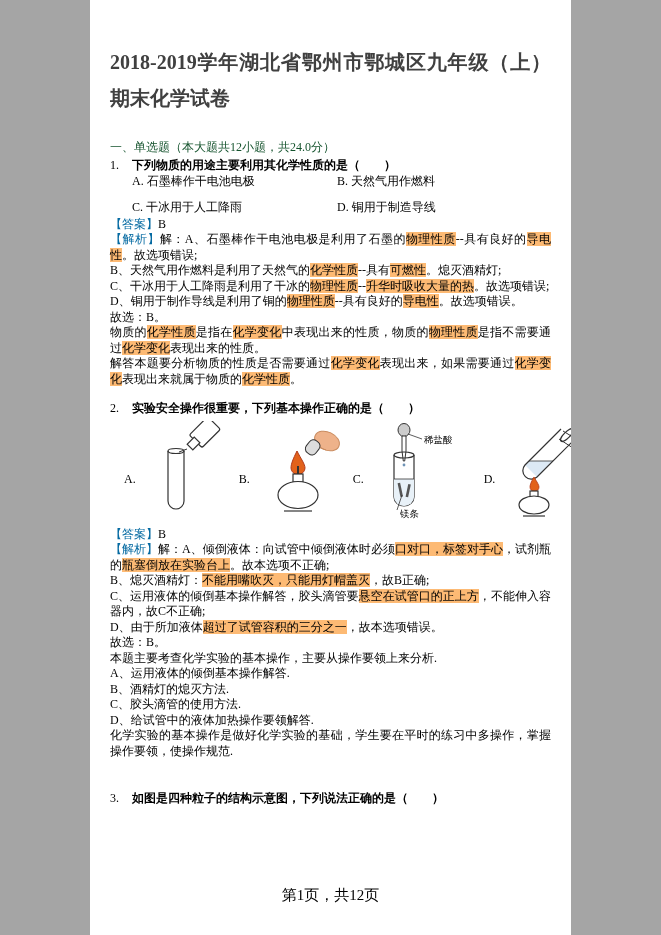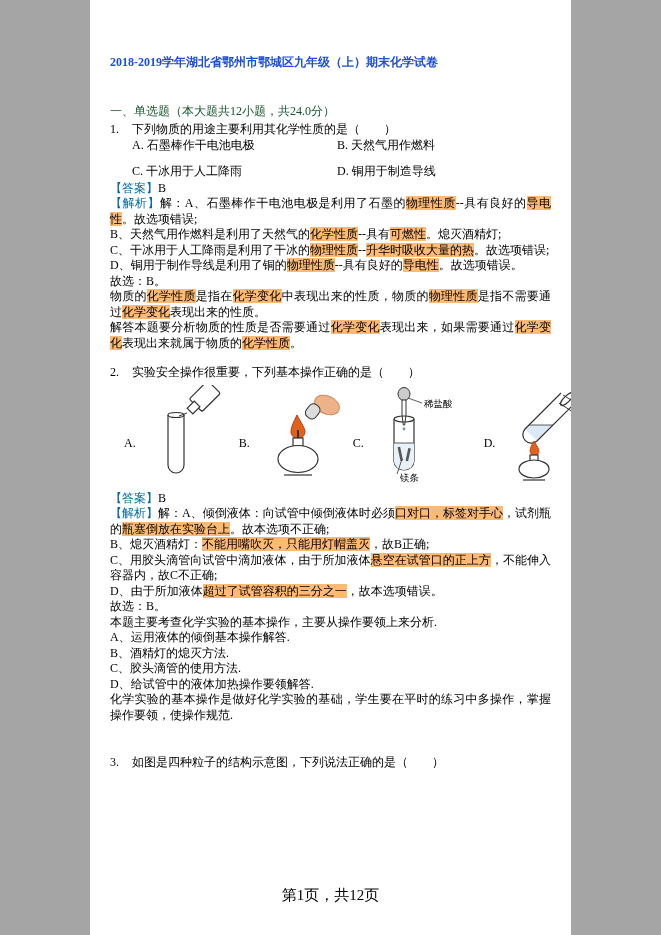--- a/index.html
+++ b/index.html
@@ -12,29 +12,29 @@
     position:relative; width:661px; height:935px;
     background:#a5a5a5; overflow:hidden;
   }
   .paper {
     position:absolute; left:90px; top:0; width:481px; height:935px;
     background:#ffffff; box-sizing:border-box;
     padding:0 20px; overflow:hidden;
   }
   .title {
     margin:44px 0 0 0;
-    font-size:12px; font-weight:bold; color:#1d4ed8;
+    font-size:20px; font-weight:bold; color:#404040;
     line-height:36px; text-align:justify;
   }
   .section-heading {
     margin-top:23px; font-size:12px; line-height:16px; color:#14532d;
   }
   .q-line { display:flex; margin-top:3px; font-size:12px; line-height:15.5px; }
   .q-num { width:22px; flex:none; }
-  .q-stem { flex:1; }
+  .q-stem { flex:1;font-weight:bold; }
   .options {
     display:grid; grid-template-columns:205px 1fr;
     margin:0 0 2px 22px; font-size:12px; line-height:14.5px; row-gap:12px;
   }
   .para { margin:0; font-size:12px; line-height:15.5px; color:#000; text-align:justify; }
   .tag { color:#0369a1; }
   .hl { background:#fdba74; }
   .answer-line { margin-top:2px; }
   .q2-block { margin-top:14px; }
   .q3-block { margin-top:32px; }
@@ -175,21 +175,21 @@
         </div>
       </div>
 
       <p class="para answer-line">
         <span class="tag">【答案】</span><span>B</span>
       </p>
       <p class="para">
         <span class="tag">【解析】</span><span><span>解：A、倾倒液体：向试管中倾倒液体时必须</span><span class="hl">口对口，标签对手心</span><span>，试剂瓶的</span><span class="hl">瓶塞倒放在实验台上</span><span>。故本选项不正确;</span></span>
       </p>
       <p class="para"><span>B、熄灭酒精灯：</span><span class="hl">不能用嘴吹灭，只能用灯帽盖灭</span><span>，故B正确;</span></p>
-      <p class="para"><span>C、用胶头滴管向试管中滴加液体，由于所加液体</span><span class="hl">悬空在试管口的正上方</span><span>，不能伸入容器内，故C不正确;</span></p>
+      <p class="para"><span>C、运用液体的倾倒基本操作解答，胶头滴管要</span><span class="hl">悬空在试管口的正上方</span><span>，不能伸入容器内，故C不正确;</span></p>
       <p class="para"><span>D、由于所加液体</span><span class="hl">超过了试管容积的三分之一</span><span>，故本选项错误。</span></p>
       <p class="para"><span>故选：B。</span></p>
       <p class="para"><span>本题主要考查化学实验的基本操作，主要从操作要领上来分析.</span></p>
       <p class="para"><span>A、运用液体的倾倒基本操作解答.</span></p>
       <p class="para"><span>B、酒精灯的熄灭方法.</span></p>
       <p class="para"><span>C、胶头滴管的使用方法.</span></p>
       <p class="para"><span>D、给试管中的液体加热操作要领解答.</span></p>
       <p class="para"><span>化学实验的基本操作是做好化学实验的基础，学生要在平时的练习中多操作，掌握操作要领，使操作规范.</span></p>
     </div>
 

